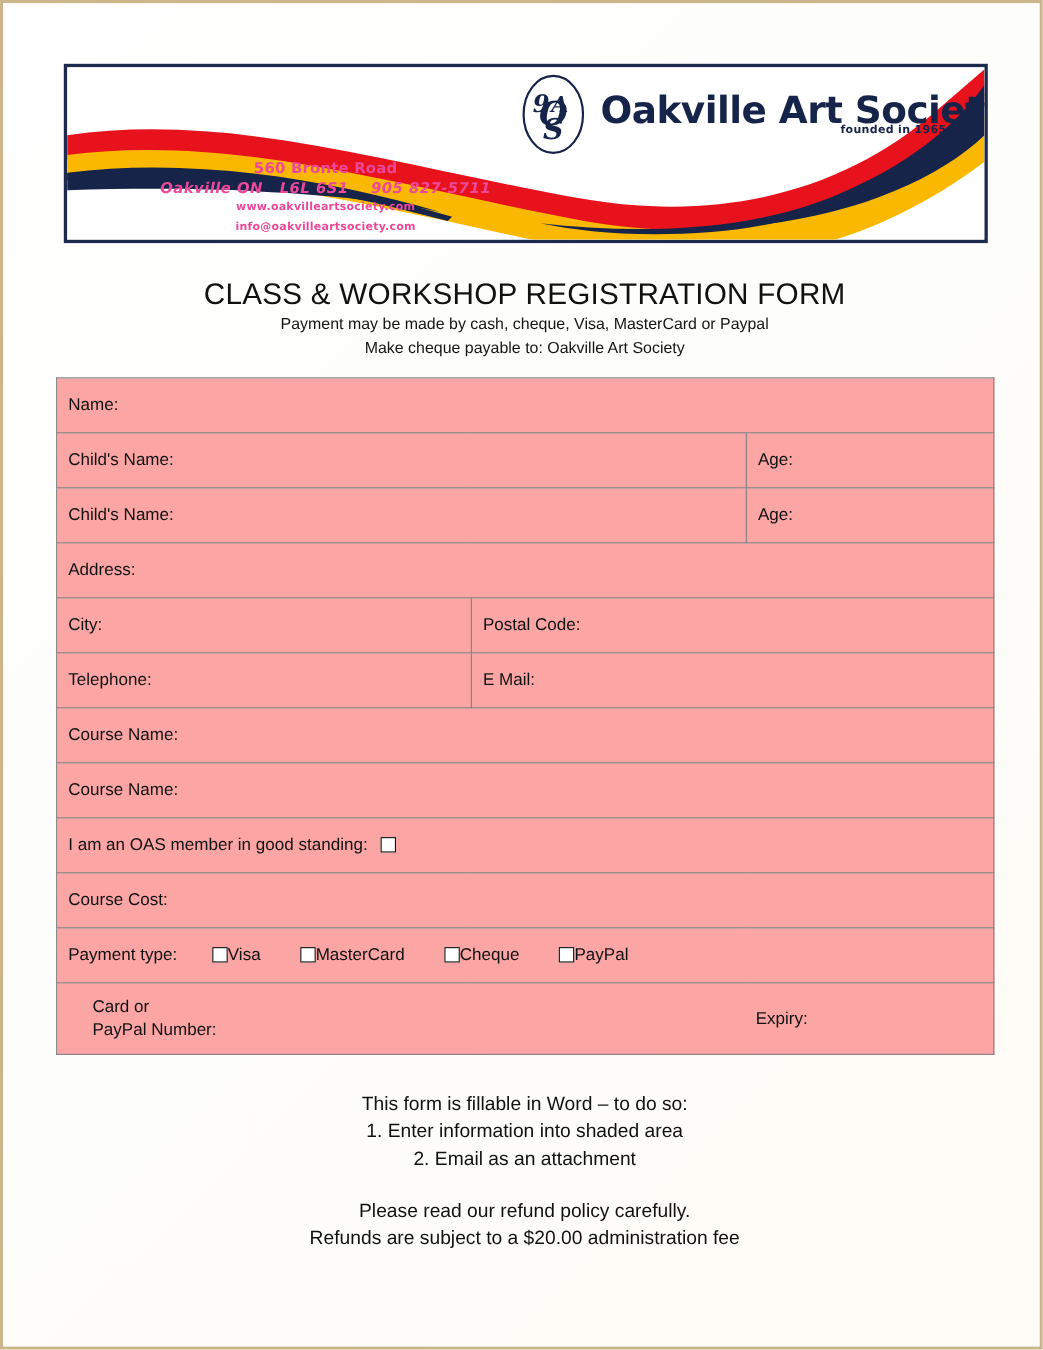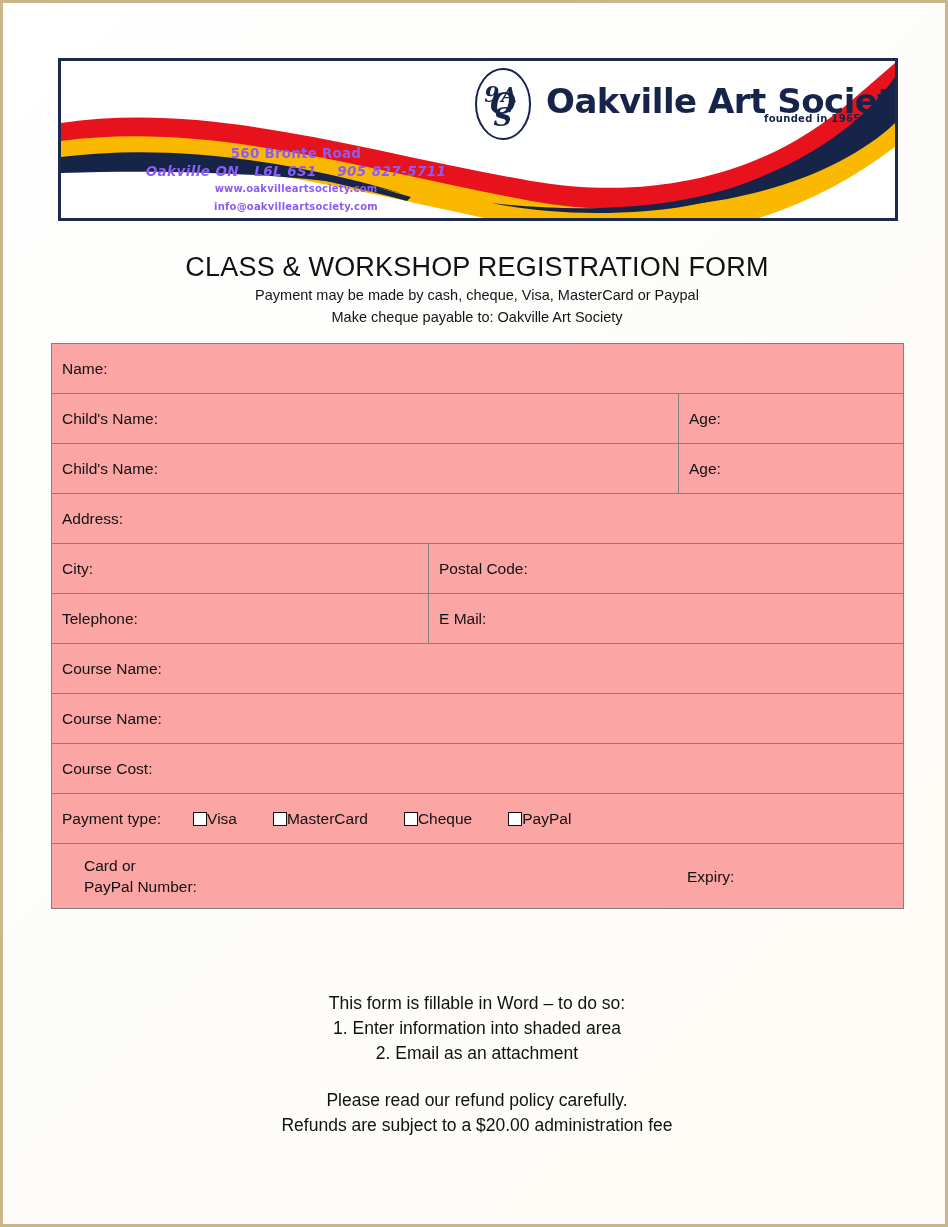--- a/index.html
+++ b/index.html
@@ -45,21 +45,21 @@
     box-sizing: border-box;
   }
   .banner svg { display: block; }
 
   .banner-address {
     position: absolute;
     left: 0;
     top: 84px;
     width: 470px;
     text-align: center;
-    color: #8b5cf6;
+    color: #ec4899;
     font-family: "DejaVu Sans", sans-serif;
     font-size: 13.5px;
     font-weight: bold;
     line-height: 17.5px;
     letter-spacing: 0.2px;
     z-index: 5;
   }
   .banner-address div { white-space: pre; }
   .addr-line2 { letter-spacing: 0.4px; font-style: italic; }
   .addr-web { font-size: 10px; }
@@ -257,20 +257,26 @@
       </tr>
       <tr>
         <td>Telephone:</td>
         <td colspan="2">E Mail:</td>
       </tr>
       <tr>
         <td colspan="3">Course Name:</td>
       </tr>
       <tr>
         <td colspan="3">Course Name:</td>
+      </tr>
+      <tr>
+        <td colspan="3">
+          <span>I am an OAS member in good standing:</span>
+          <span class="cb" style="margin-left:7px"></span>
+        </td>
       </tr>
       <tr>
         <td colspan="3">Course Cost:</td>
       </tr>
       <tr>
         <td colspan="3">
           <div class="pay-row-inner">
             <span class="pay-label">Payment type:</span>
             <span class="pay-gap-1"></span>
             <span class="pay-opt"><span class="cb"></span><span>Visa</span></span>

